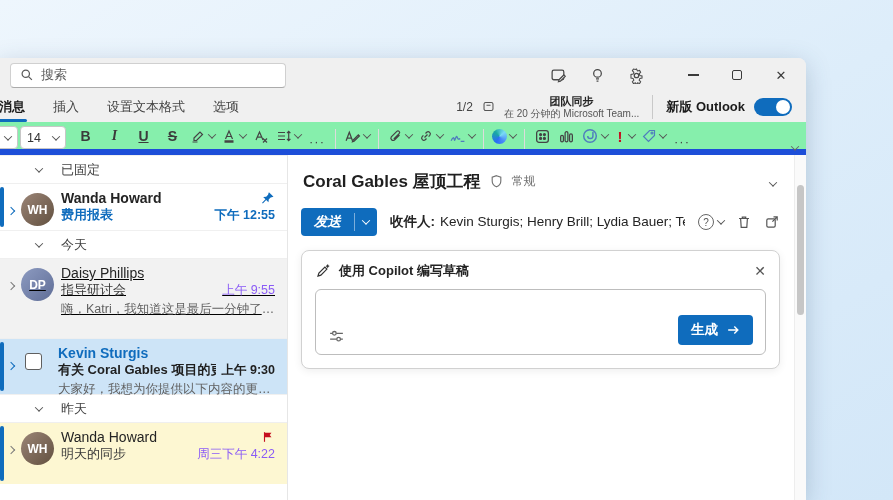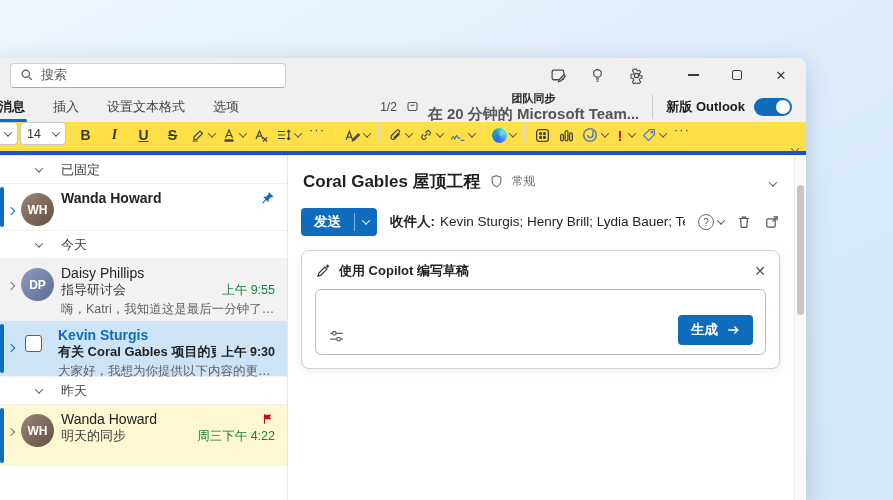--- a/index.html
+++ b/index.html
@@ -26,29 +26,29 @@
   
   .tabrow { height:30px; display:flex; align-items:center; background:#f0f0f0; padding:0 8px 0 0; }
   .rtab { position:relative; font-size:13px; color:#444; padding:6px 14px; white-space:nowrap; }
   .rtab.active { font-weight:700; color:#1b1b1b; margin-left:-15px; }
   .rtab.active::after { content:""; position:absolute; left:12px; right:12px; bottom:0;
     height:3px; border-radius:2px; background:var(--accent); }
   .tabrow-right { margin-left:auto; display:flex; align-items:center; gap:9px;text-align:center; }
   .pager { font-size:12px; color:#444; }
   .meeting-txt { line-height:1.15; }
   .meeting-title { font-size:11px; font-weight:700; color:#242424; }
-  .meeting-sub { font-size:15px; color:#555;font-weight:bold; }
+  .meeting-sub { font-size:10px; color:#555; }
   .vsep { width:1px; height:24px; background:#c9c9c9; margin:0 4px; }
   .newoutlook { font-size:13px; font-weight:700; color:#1b1b1b; white-space:nowrap; }
   .toggle { width:38px; height:18px; border-radius:10px; background:var(--accent); position:relative; margin-right:6px; }
   .toggle .knob { position:absolute; right:2px; top:2px; width:14px; height:14px; border-radius:50%; background:#fff; }
 
   
-  .toolbar { height:33px; background:#fde047; border-bottom:4px solid #1d4ed8;
-    display:flex; align-items:flex-start; gap:2px; padding:0 4px 0 0; color:#444; position:relative; }
+  .toolbar { height:33px; background:#86efac; border-bottom:6px solid #1d4ed8;
+    display:flex; align-items:flex-end; gap:2px; padding:0 4px 0 0; color:#444; position:relative; }
   .tbn { display:flex; align-items:center; justify-content:center; height:26px; min-width:22px;
     border-radius:4px; gap:3px; padding:0 2px; }
   .combo { border:1px solid #c7c7c7; border-radius:4px; background:#fff; height:23px;
     display:flex; align-items:center; justify-content:flex-end; padding:0 6px; gap:6px; font-size:12.5px; color:#333; }
   .combo-cut { width:30px; margin-left:-12px; }
   .combo-size { width:46px; justify-content:space-between; margin-right:4px; }
   .fmt { font-size:14px; font-weight:700; width:23px; text-align:center; color:#3b3b3b; }
   .fmt.i { font-family:"Liberation Serif","DejaVu Serif",serif; font-style:italic; font-weight:600; }
   .fmt.u { text-decoration:underline; }
   .fmt.s { text-decoration:line-through; font-weight:600; }
@@ -88,39 +88,39 @@
   .ckbox { width:17px; height:17px; border:1.6px solid #5f5f5f; border-radius:3px; background:#fff;
     flex:none; margin:8px 9px 0 4px; }
   .mbody { flex:1; min-width:0; }
   .l1,.l2 { display:flex; align-items:center; justify-content:space-between; gap:6px; }
   .sender { font-size:14px; color:#242424; white-space:nowrap; overflow:hidden; }
   .sender.bold { font-weight:700; }
   .sender.blue { color:var(--accent); font-weight:700; }
   .subject { font-size:13px; color:#3a3a3a; white-space:nowrap; overflow:hidden; }
   .subject.bold { font-weight:700; color:#1f1f1f; }
   .subject.blue { color:var(--accent); font-weight:700; }
-  .mtime { font-size:12.5px; color:#15803d; white-space:nowrap; flex:none; }
+  .mtime { font-size:12.5px; color:#8b5cf6; white-space:nowrap; flex:none; }
   .mtime.blue { color:var(--accent); font-weight:700; }
   .mtime.bold { color:#1f1f1f; font-weight:700; }
   .preview { font-size:12.5px; color:#616161; white-space:nowrap; overflow:hidden;
     text-overflow:ellipsis; margin-top:2px; }
   .row-daisy { background:#f2f2f2; }
   .row-kevin { background:var(--selbg); }
   .row-flagged { background:var(--flagbg); }
 
   
   .compose { flex:1; min-width:0; background:#fff; padding:0 26px 0 13px; }
   .ctitle-row { display:flex; align-items:center; gap:8px; padding:15px 4px 6px 2px; }
   .ctitle { font-size:17px; font-weight:700; color:#1f1f1f; }
   .sens { font-size:12px; color:#707070; }
   .ctitle-chv { margin-left:auto; color:#555; }
   .send-row { display:flex; align-items:center; margin-top:9px; gap:13px; }
   .send-btn { display:flex; align-items:stretch; background:var(--accent); border-radius:4px;
     color:#fff; height:28px; overflow:hidden; flex:none; }
-  .send-main { padding:0 13px; display:flex; align-items:center; font-size:13.5px; font-weight:700; }
+  .send-main { padding:0 13px; display:flex; align-items:center; font-size:13.5px; font-weight:700;font-style:italic; }
   .send-sep { width:1px; background:rgba(255,255,255,.45); margin:5px 0; }
   .send-caret { width:22px; display:flex; align-items:center; justify-content:center; }
   .send-caret .chv { color:#fff; }
   .to-line { font-size:13.5px; color:#242424; white-space:nowrap; overflow:hidden; }
   .to-label { font-weight:700; margin-right:5px; }
   .send-icons { margin-left:auto; display:flex; align-items:center; gap:12px; color:#555; flex:none; }
   .helpq { width:16px; height:16px; border:1.2px solid #666; border-radius:50%; font-size:10px;
     display:flex; align-items:center; justify-content:center; color:#555; }
 
   
@@ -347,29 +347,33 @@
           <span class="bar"></span>
           <span class="rowchv blue"><span class="chvr"></span></span>
           <span class="avatar av-wh">WH</span>
           <div class="mbody">
             <div class="l1">
               <span class="sender bold">Wanda Howard</span>
               <svg class="ico" width="15" height="15" viewBox="0 0 16 16">
                   <path d="M9.8 1.6L14.4 6.2l-3 .7-2 2-.4 3.2-2.4-2.4L3 13.3l-.8-.8 3.6-3.6L3.4 6.5l3.2-.4 2-2 .7-2.5z" fill="#0f6cbd"></path>
                 </svg>
             </div>
+            <div class="l2">
+              <span class="subject blue">费用报表</span>
+              <span class="mtime blue">下午 12:55</span>
+            </div>
           </div>
         </div>
 
         <div class="ghead">
           <span class="chv"></span>
           <span>今天</span>
         </div>
 
-        <div class="mrow row-daisy" style="height:62px;">
+        <div class="mrow row-daisy" style="height:80px;text-decoration:underline;">
           <span class="rowchv"><span class="chvr"></span></span>
           <span class="avatar av-dp">DP</span>
           <div class="mbody">
             <div class="l1">
                 <span class="sender">Daisy Phillips</span>
               </div>
             <div class="l2">
               <span class="subject">指导研讨会</span>
               <span class="mtime">上午 9:55</span>
             </div>

